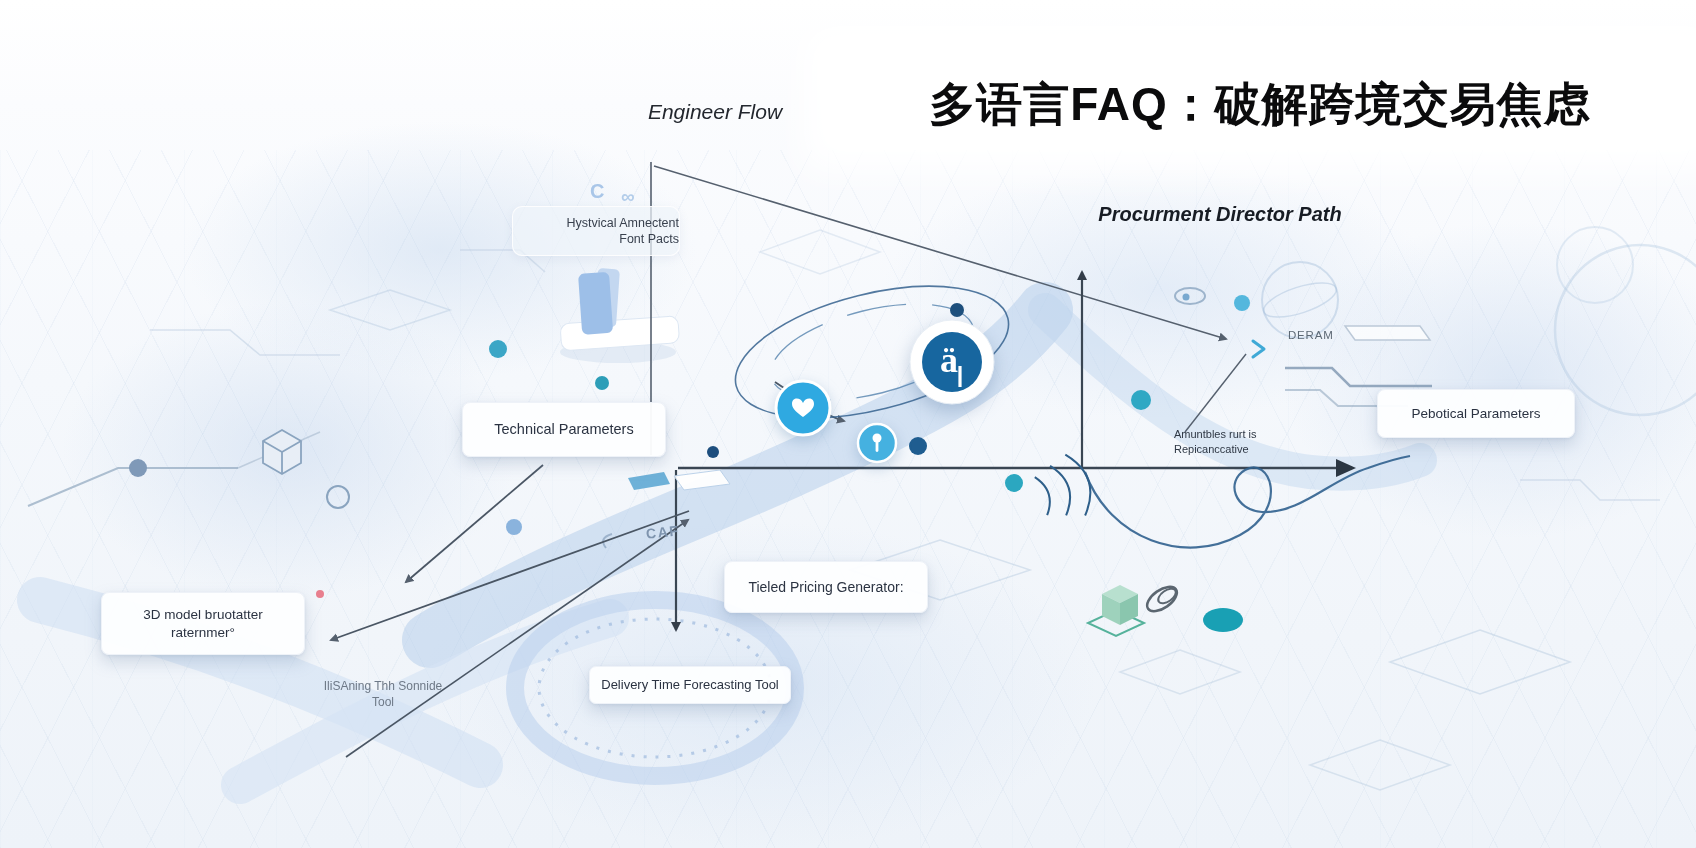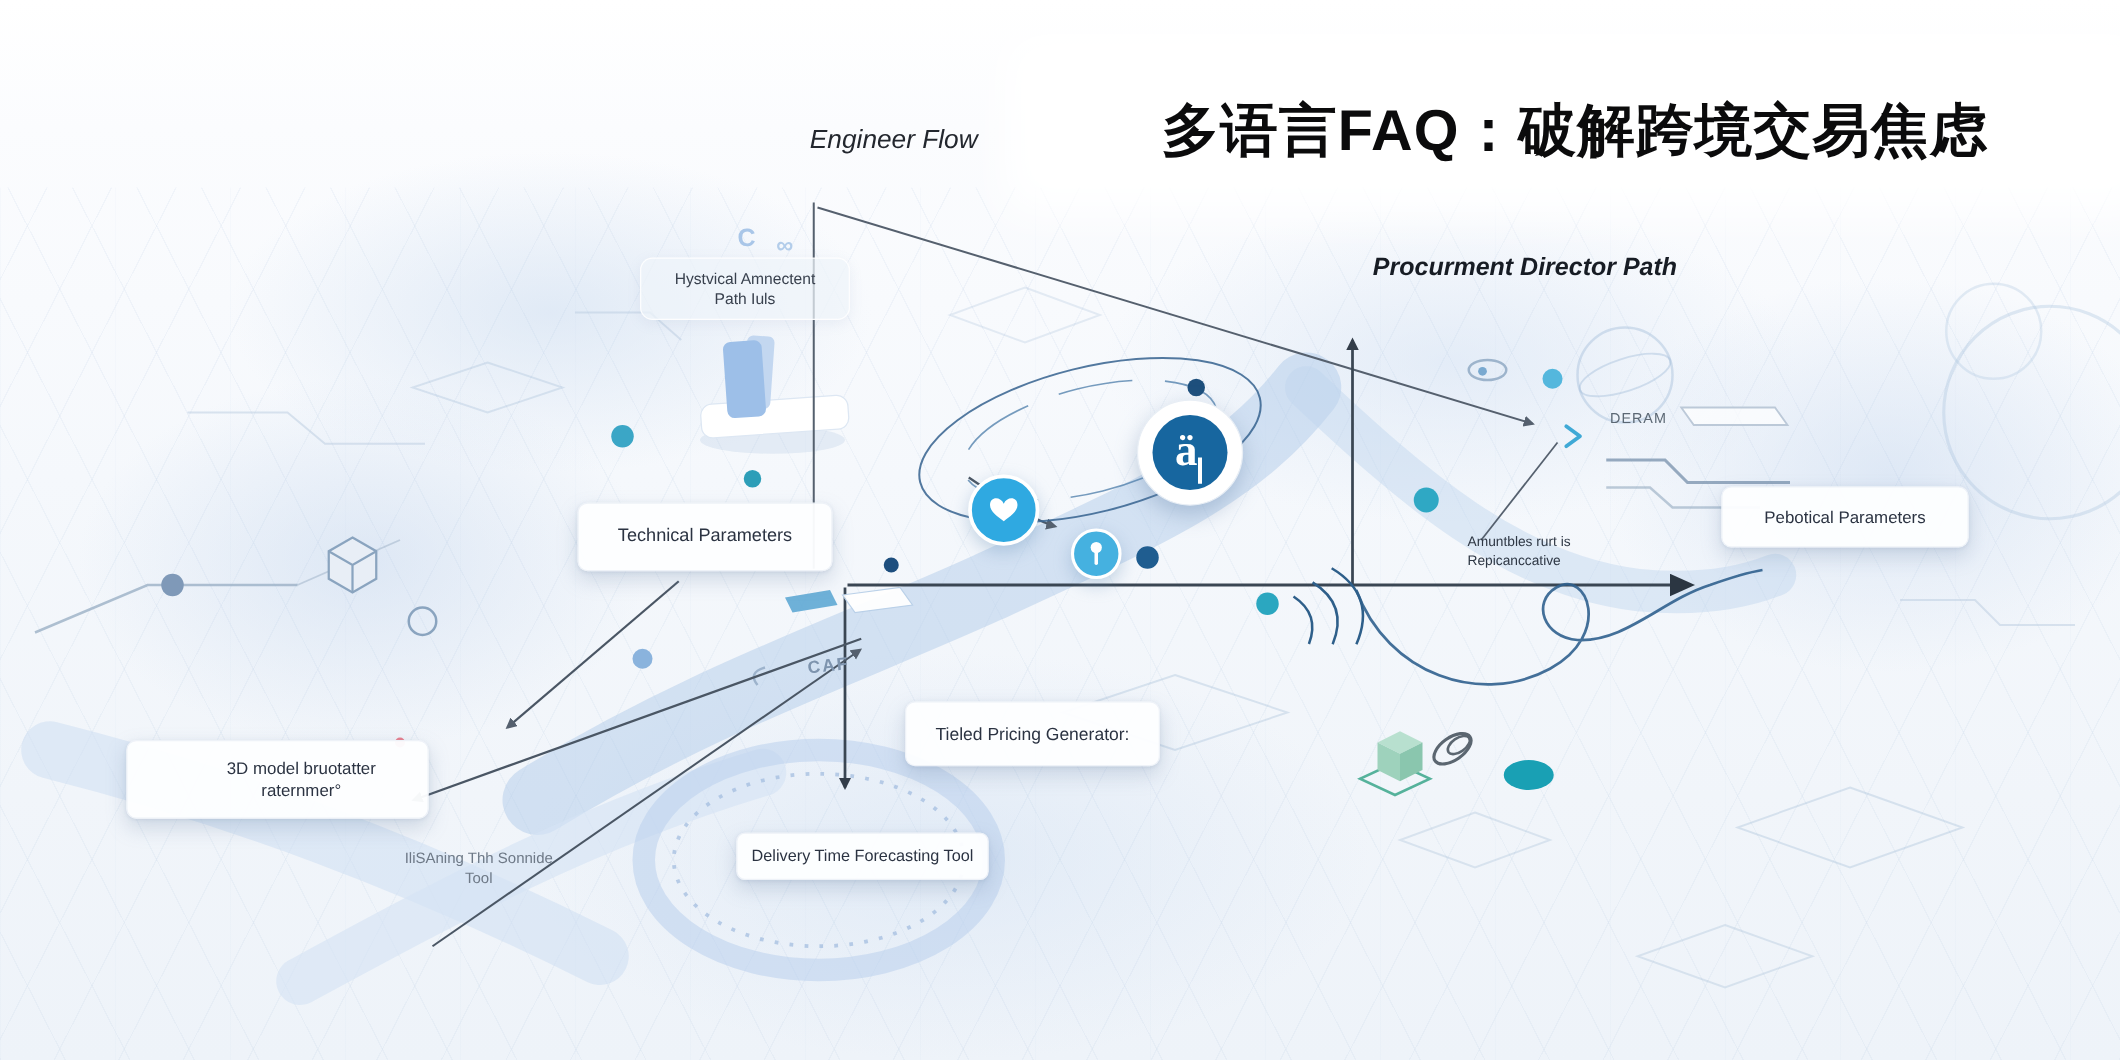--- a/index.html
+++ b/index.html
@@ -33,28 +33,28 @@
   .lbl-procure{left:1035px;top:203px;width:370px;text-align:center;font-size:20px;font-weight:600;color:#171c24;}
   
   .node{
     position:absolute;background:rgba(253,254,255,.96);border:1px solid #eef2f8;border-radius:8px;
     box-shadow:0 7px 16px rgba(116,140,172,.28),0 1px 3px rgba(120,140,170,.15);
     display:flex;flex-direction:column;align-items:center;justify-content:center;
     color:#2b3342;font-weight:400;font-size:14.5px;text-align:center;line-height:1.3;
   }
   .node-soft{
     background:rgba(238,244,250,.72);border:1px solid rgba(255,255,255,.85);border-radius:10px;
-    box-shadow:0 3px 10px rgba(140,160,190,.12);color:#39414e;font-weight:500;font-size:12.5px;
+    box-shadow:0 3px 10px rgba(140,160,190,.12);color:#39414e;font-weight:500;font-size:12.5px;align-items:flex-end;
   }
   .n-hyst{left:512px;top:206px;width:166px;height:48px;}
   .n-tech{left:462px;top:402px;width:202px;height:53px;}
   .n-pebo{left:1377px;top:389px;width:196px;height:47px;font-size:13.5px;}
   .n-price{left:724px;top:561px;width:202px;height:50px;font-size:14px;}
   .n-deliv{left:589px;top:666px;width:200px;height:36px;font-size:13px;border-radius:7px;}
-  .n-model{left:101px;top:592px;width:202px;height:61px;font-size:13.5px;padding-left:38px;}
+  .n-model{left:101px;top:592px;width:202px;height:61px;font-size:13.5px;}
   
   .ann{position:absolute;color:#2f3946;}
   .a-deram{left:1288px;top:329px;font-size:11.5px;color:#5c6874;letter-spacing:.8px;}
   .a-repl{left:1174px;top:427px;width:190px;font-size:11px;line-height:1.35;color:#2e3744;font-weight:500;}
   .a-sonn{left:298px;top:679px;width:170px;text-align:center;font-size:12px;line-height:1.3;color:#6e7987;font-weight:500;}
   .a-caf{left:646px;top:524px;font-size:14px;color:#7e94ae;letter-spacing:1.5px;transform:rotate(-6deg);font-weight:600;}
   .a-decor{left:590px;top:180px;font-size:20px;color:#a9c6e8;font-weight:600;}
   .a-decor2{left:621px;top:186px;font-size:19px;color:#b3cdea;font-weight:600;}
   svg{position:absolute;left:0;top:0;}
   .badge-shadow{filter:drop-shadow(0 7px 9px rgba(96,128,168,.38));}
@@ -209,21 +209,21 @@
   </svg>
 
   <div class="titleband"></div>
   <div class="title">多语言FAQ：破解跨境交易焦虑</div>
 
   <div class="flowlabel lbl-engineer">Engineer Flow</div>
   <div class="flowlabel lbl-procure">Procurment Director Path</div>
 
   <div class="node node-soft n-hyst">
     <span>Hystvical Amnectent</span>
-    <span>Path Iuls</span>
+    <span>Font Pacts</span>
   </div>
   <div class="node n-tech">Technical Parameters</div>
   <div class="node n-pebo">Pebotical Parameters</div>
   <div class="node n-price">Tieled Pricing Generator:</div>
   <div class="node n-deliv">Delivery Time Forecasting Tool</div>
   <div class="node n-model">
     <span>3D model bruotatter</span>
     <span>raternmer°</span>
   </div>
 

